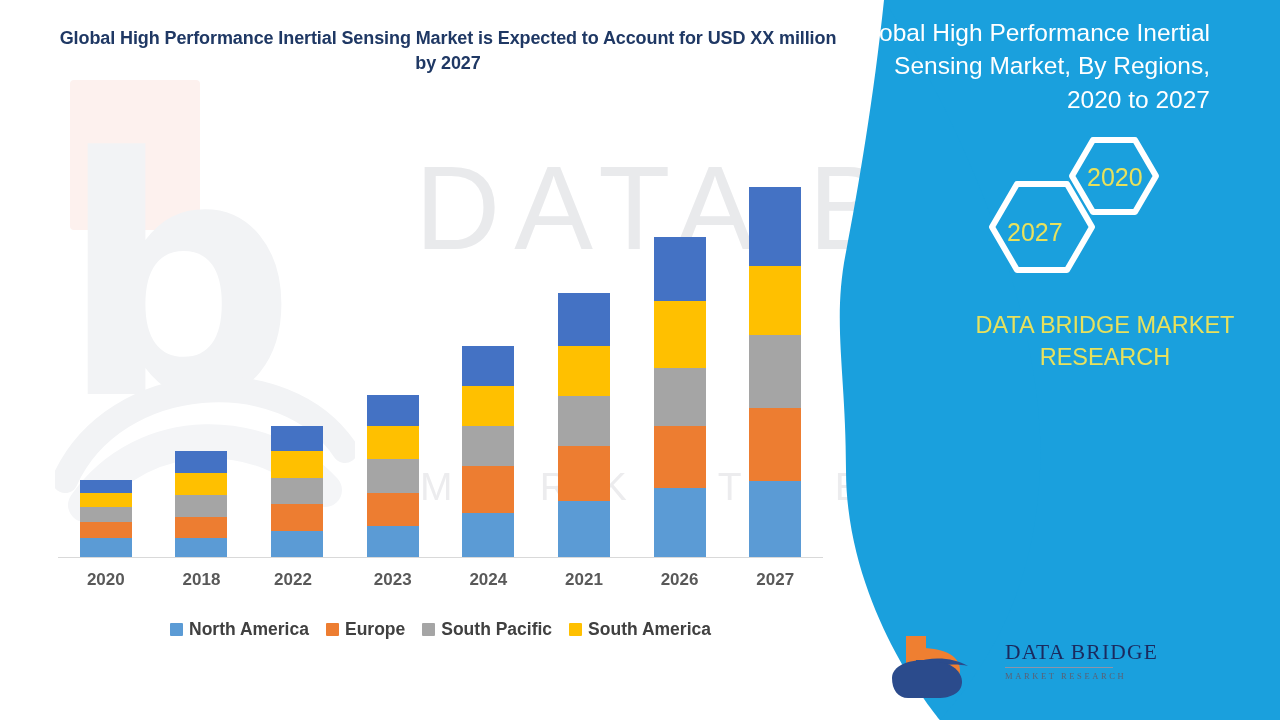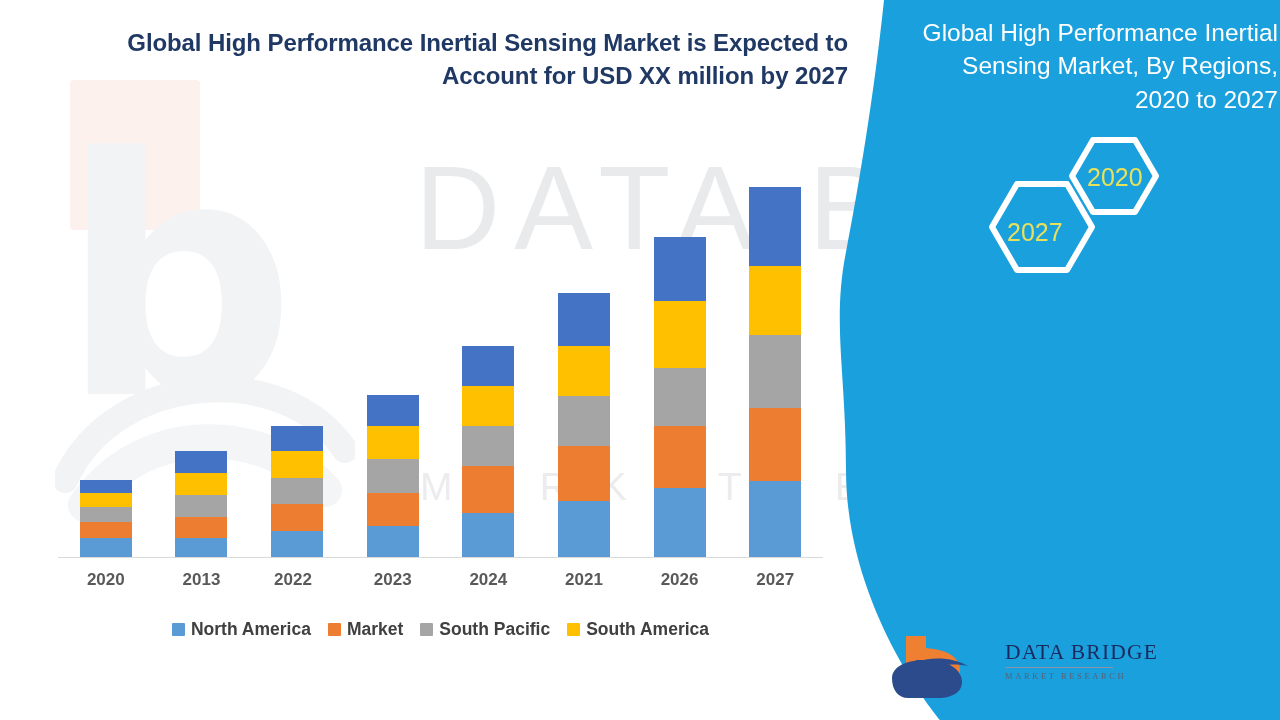--- a/index.html
+++ b/index.html
@@ -40,23 +40,23 @@
   }
 
   
   .blue-panel{
     position:absolute;left:0;top:0;width:1280px;height:720px;
   }
 
   
   .chart-title{
     position:absolute;left:48px;top:26px;width:800px;
-    text-align:right;
+    text-align:center;
     color:#1f3864;
-    font-size:24px;
+    font-size:18px;
     font-weight:600;
     line-height:1.38;
     letter-spacing:-0.1px;
   }
 
   
   .plot{
     position:absolute;left:58px;top:150px;width:765px;height:408px;
   }
   .axis-line{
@@ -93,21 +93,21 @@
     font-size:13.5px;color:#1a1a2e;white-space:nowrap;
   }
   .footer-source{
     position:absolute;left:462px;top:684px;
     font-family:"Liberation Serif",serif;
     font-size:13.5px;color:#1a1a2e;white-space:nowrap;
   }
 
   
   .panel-title{
-    position:absolute;left:912px;top:16px;width:366px;
+    position:absolute;left:844px;top:16px;width:366px;
     text-align:right;
     color:#ffffff;
     font-size:24.5px;
     line-height:1.36;
     font-weight:400;
   }
   .hexwrap{position:absolute;left:975px;top:128px;width:230px;height:160px;}
   .hex-label{
     position:absolute;
     color:#e8e15c;font-size:25px;font-weight:400;
@@ -216,37 +216,37 @@
         <div class="seg" style="height: 77px; background: rgb(91, 155, 213);"></div>
         <div class="seg" style="height: 73px; background: rgb(237, 125, 49);"></div>
         <div class="seg" style="height: 73px; background: rgb(165, 165, 165);"></div>
         <div class="seg" style="height: 69px; background: rgb(255, 192, 0);"></div>
         <div class="seg" style="height: 79px; background: rgb(68, 114, 196);"></div>
       </div>
     </div>
   <div class="axis-line"></div>
   <div class="xlabels" id="xlabels">
       <div class="xlab" style="left: -0.1875px;">2020</div>
-      <div class="xlab" style="left: 95.4375px;">2013</div>
+      <div class="xlab" style="left: 95.4375px;">2018</div>
       <div class="xlab" style="left: 187px;">2022</div>
       <div class="xlab" style="left: 286.688px;">2023</div>
       <div class="xlab" style="left: 382.312px;">2024</div>
       <div class="xlab" style="left: 477.938px;">2021</div>
       <div class="xlab" style="left: 573.562px;">2026</div>
       <div class="xlab" style="left: 669.188px;">2027</div>
     </div>
 
   <div class="legend" id="legend">
       <div class="legend-item">
         <span class="legend-swatch" style="background: rgb(91, 155, 213);"></span>
         <span class="legend-label">North America</span>
       </div>
       <div class="legend-item">
         <span class="legend-swatch" style="background: rgb(237, 125, 49);"></span>
-        <span class="legend-label">Market</span>
+        <span class="legend-label">Europe</span>
       </div>
       <div class="legend-item">
         <span class="legend-swatch" style="background: rgb(165, 165, 165);"></span>
         <span class="legend-label">South Pacific</span>
       </div>
       <div class="legend-item">
         <span class="legend-swatch" style="background: rgb(255, 192, 0);"></span>
         <span class="legend-label">South America</span>
       </div>
     </div>
@@ -256,20 +256,21 @@
 
   <div class="hexwrap">
     <svg viewBox="0 0 230 160" width="230" height="160">
       <path d="M118,12 L160,12 L181,48 L160,84 L118,84 L97,48 Z" fill="none" stroke="#ffffff" stroke-width="6" stroke-linejoin="round"></path>
       <path d="M42,56 L92,56 L117,99 L92,142 L42,142 L17,99 Z" fill="none" stroke="#ffffff" stroke-width="6" stroke-linejoin="round"></path>
     </svg>
     <div class="hex-label hex-2020-label">2020</div>
     <div class="hex-label hex-2027-label">2027</div>
   </div>
 
+  <div class="brand-name">DATA BRIDGE MARKET RESEARCH</div>
 
   <svg class="logo" viewBox="0 0 210 70">
     <path d="M16,8 L36,8 L36,62 L16,62 Z" fill="#ef7f31"></path>
     <path d="M30,20 C58,20 70,30 70,42 C70,54 58,62 42,62 L36,62 L36,46 L44,46 C50,46 54,44 54,40 C54,36 49,34 40,34 L30,34 Z" fill="#ef7f31"></path>
     <path d="M4,46 C24,28 58,26 78,38 C60,34 34,38 20,50 Z" fill="#2b4b8c"></path>
     <path d="M30,34 L46,34 C62,34 72,44 72,54 C72,64 62,70 48,70 L30,70 Z" fill="#2b4b8c"></path>
     <path d="M2,50 C2,38 18,32 34,32 L34,70 L18,70 C8,70 2,62 2,50 Z" fill="#2b4b8c"></path>
     <path d="M34,32 L34,70 L26,70 L26,32 Z" fill="#2b4b8c"></path>
   </svg>
   <div class="logo-text">

